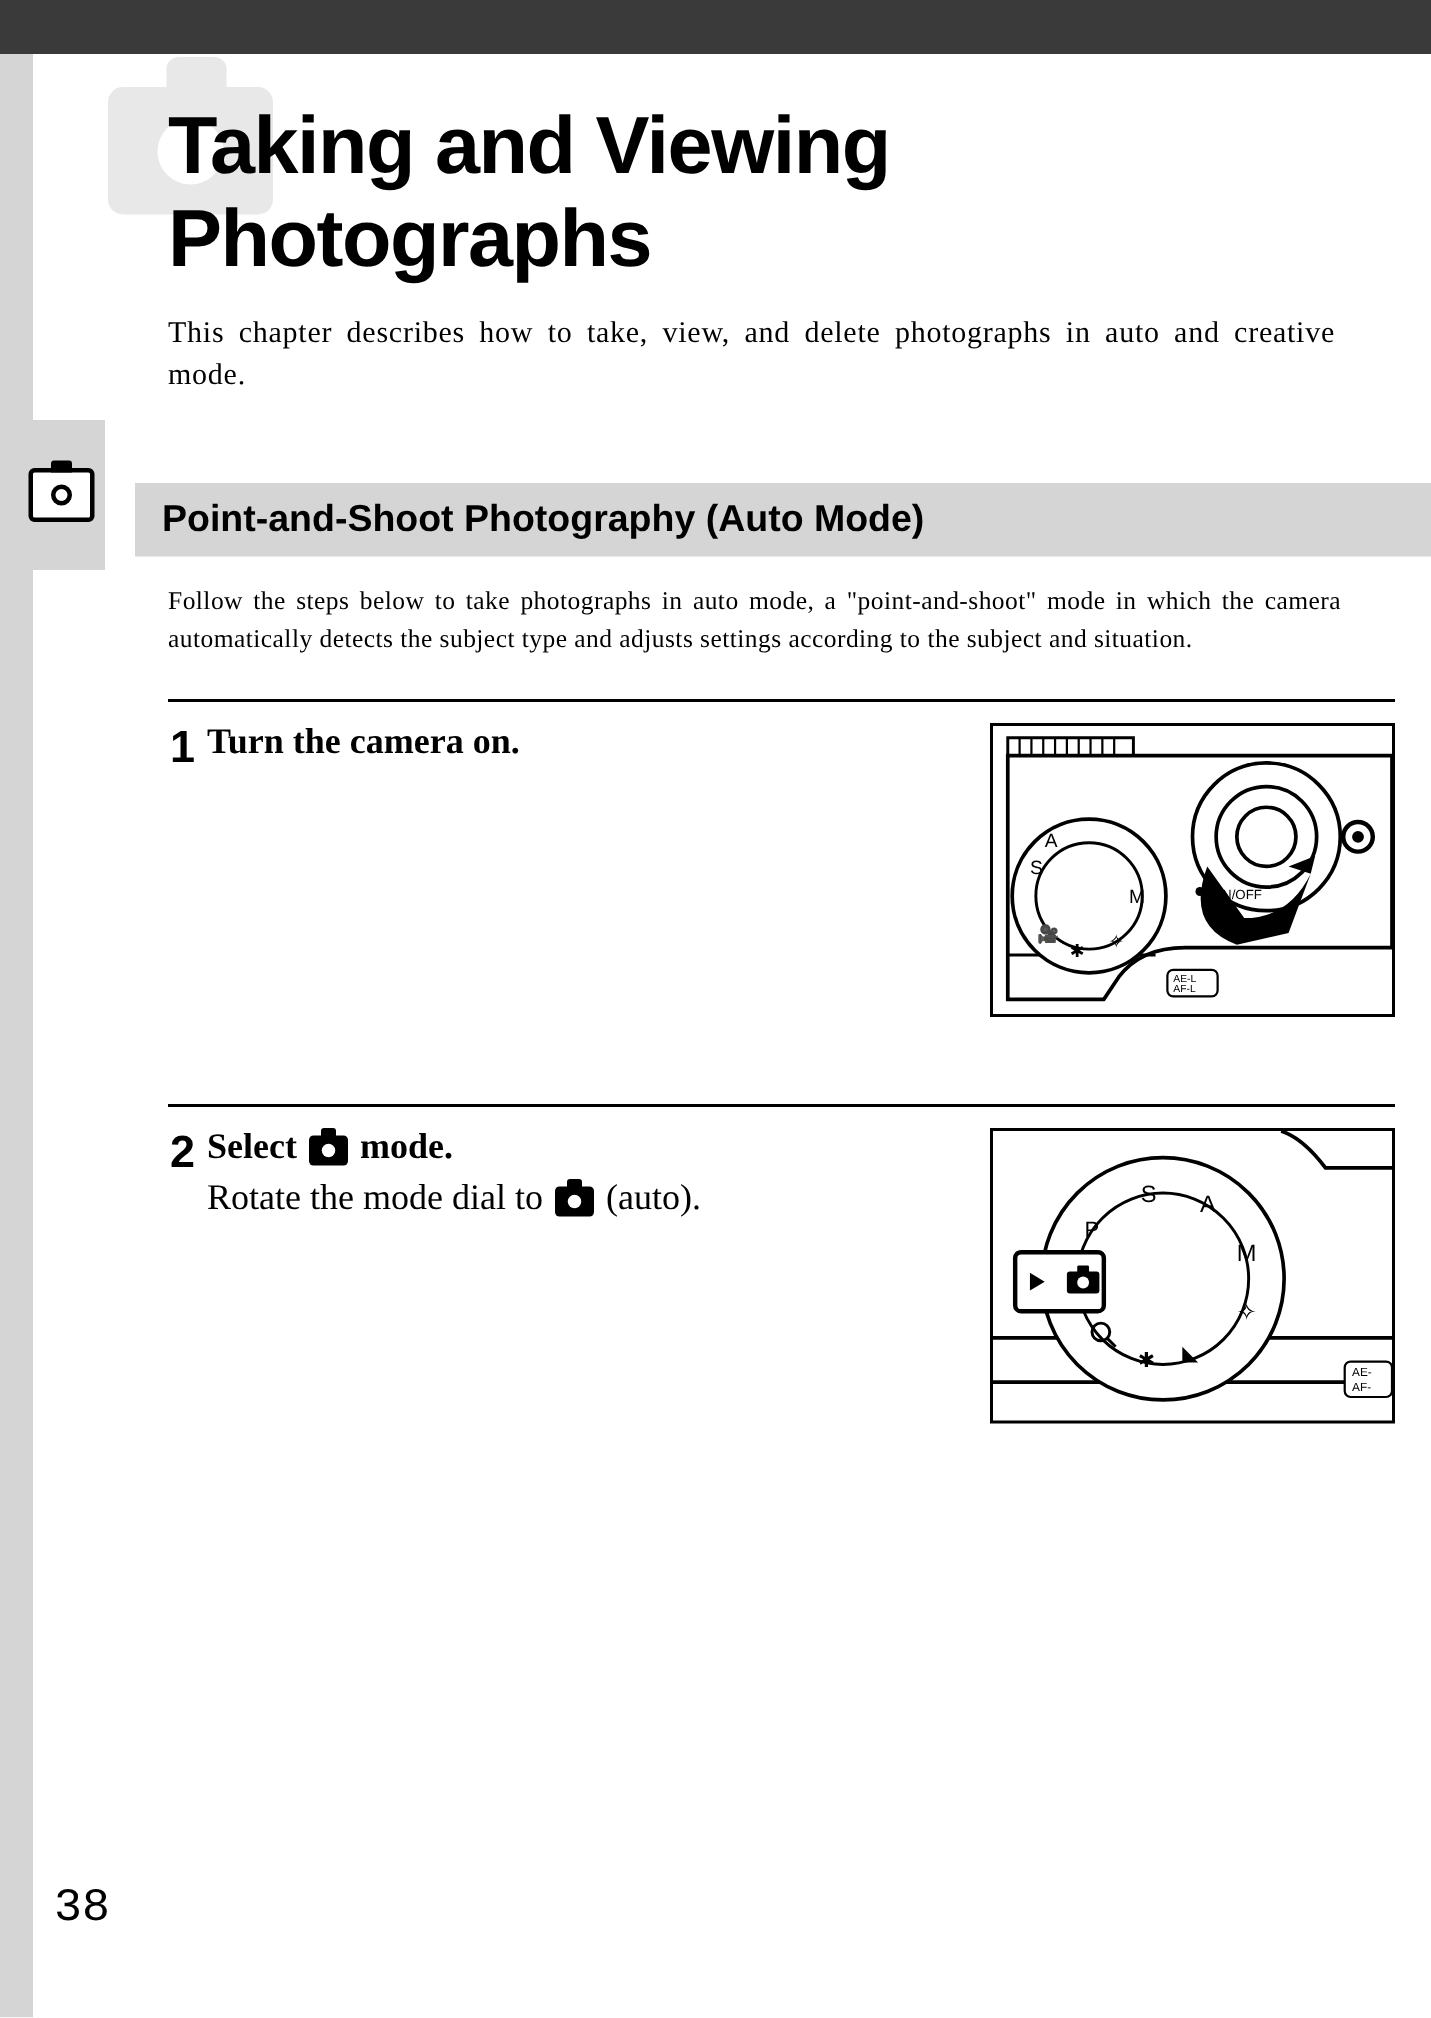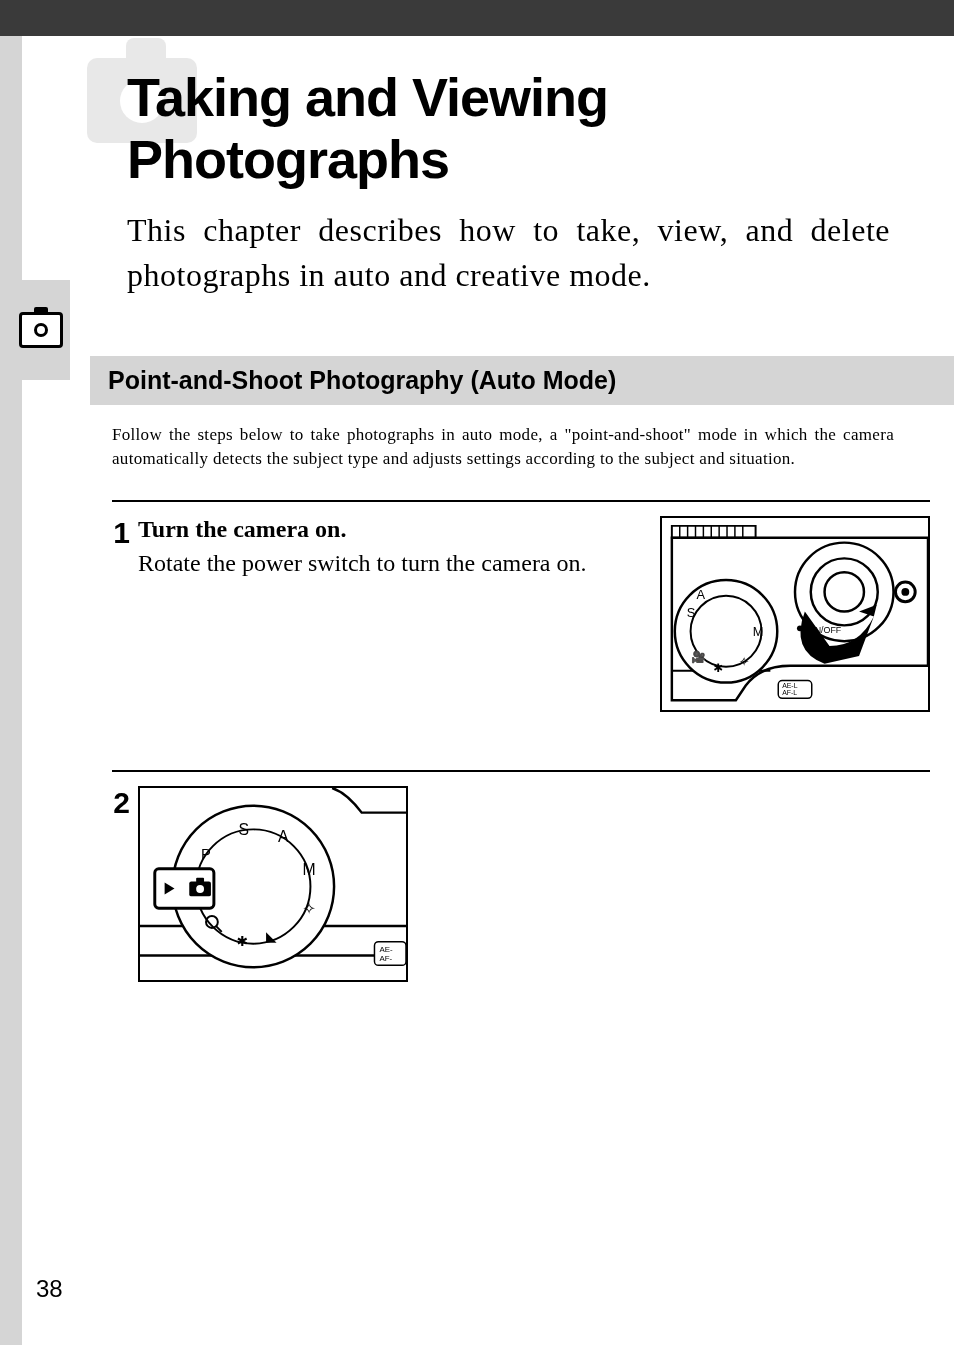--- a/index.html
+++ b/index.html
@@ -66,21 +66,20 @@
       background: #000;
       border-radius: 2px 2px 0 0;
     }
     .content {
       margin-left: 22px;
       padding: 0;
     }
     .title-area {
       position: relative;
       padding: 30px 64px 20px 90px;
-      margin-left: 15px;
     }
     .bg-camera-icon {
       position: absolute;
       left: 50px;
       top: 22px;
       width: 110px;
       height: 85px;
       background: #e8e8e8;
       border-radius: 10px;
     }
@@ -109,21 +108,21 @@
       font-family: 'Arial Narrow', Arial, sans-serif;
       font-size: 54px;
       font-weight: 700;
       letter-spacing: -1px;
       position: relative;
       z-index: 2;
       margin-bottom: 18px;
       font-stretch: condensed;
     }
     .chapter-intro {
-      font-size: 32px;
+      font-size: 20px;
       line-height: 1.4;
       text-align: justify;
       letter-spacing: 0.5px;
     }
     .section-header {
       background: #d5d5d5;
       padding: 10px 18px;
       margin: 38px 16px 18px 68px;
       font-family: Arial, sans-serif;
       font-size: 25px;
@@ -214,24 +213,24 @@
       top: 50%;
       left: 50%;
       transform: translate(-50%, -50%);
       width: 9px;
       height: 9px;
       background: #fff;
       border-radius: 50%;
     }
     .page-number {
       position: absolute;
-      bottom: 42px;
+      bottom: 55px;
       left: 36px;
-      font-size: 24px;
-      font-family: Liberation Sans, sans-serif;
+      font-size: 31px;
+      font-family: Liberation Mono, monospace;
     }
   </style>
 </head>
 <body>
 
 <div class="top-bar"></div>
 <div class="left-sidebar"></div>
 
 <div class="left-sidebar-wide">
   <div class="sidebar-icon">
@@ -251,21 +250,20 @@
   <div class="section-header">Point-and-Shoot Photography (Auto Mode)</div>
   <p class="section-body">Follow the steps below to take photographs in auto mode, a "point-and-shoot" mode in which the camera automatically detects the subject type and adjusts settings according to the subject and situation.</p>
 
   <div class="steps">
 
     <div class="step">
       <div class="step-number">1</div>
       <div class="step-content">
         <div class="step-text">
           <div class="step-title">Turn the camera on.</div>
-          <div class="step-desc">Rotate the power switch to turn the camera on.</div>
         </div>
         <div class="step-figure">
           <svg viewBox="0 0 270 195">
             <rect x="0" y="0" width="270" height="195" fill="#fff"></rect>
 
             <path d="M 10 8 L 95 8 L 95 20 L 10 20 Z" fill="#fff" stroke="#000" stroke-width="2"></path>
             <line x1="18" y1="8" x2="18" y2="20" stroke="#000" stroke-width="1.5"></line>
             <line x1="26" y1="8" x2="26" y2="20" stroke="#000" stroke-width="1.5"></line>
             <line x1="34" y1="8" x2="34" y2="20" stroke="#000" stroke-width="1.5"></line>
             <line x1="42" y1="8" x2="42" y2="20" stroke="#000" stroke-width="1.5"></line>
@@ -302,20 +300,28 @@
             <text x="122" y="173" font-size="7" font-family="Arial">AE-L</text>
             <text x="122" y="180" font-size="7" font-family="Arial">AF-L</text>
           </svg>
         </div>
       </div>
     </div>
 
     <div class="step">
       <div class="step-number">2</div>
       <div class="step-content">
+        <div class="step-text">
+          <div class="step-title">
+            <span>Select </span><span class="inline-icon"></span><span> mode.</span>
+          </div>
+          <div class="step-desc">
+            <span>Rotate the mode dial to </span><span class="inline-icon"></span><span> (auto).</span>
+          </div>
+        </div>
         <div class="step-figure">
           <svg viewBox="0 0 270 195">
             <rect x="0" y="0" width="270" height="195" fill="#fff"></rect>
 
             <path d="M 195 0 Q 210 5 225 25 L 270 25" fill="none" stroke="#000" stroke-width="2.5"></path>
             <line x1="0" y1="140" x2="270" y2="140" stroke="#000" stroke-width="2.5"></line>
             <line x1="0" y1="170" x2="270" y2="170" stroke="#000" stroke-width="2.5"></line>
 
             <circle cx="115" cy="100" r="82" fill="#fff" stroke="#000" stroke-width="2.5"></circle>
             <circle cx="115" cy="100" r="58" fill="#fff" stroke="#000" stroke-width="2"></circle>

